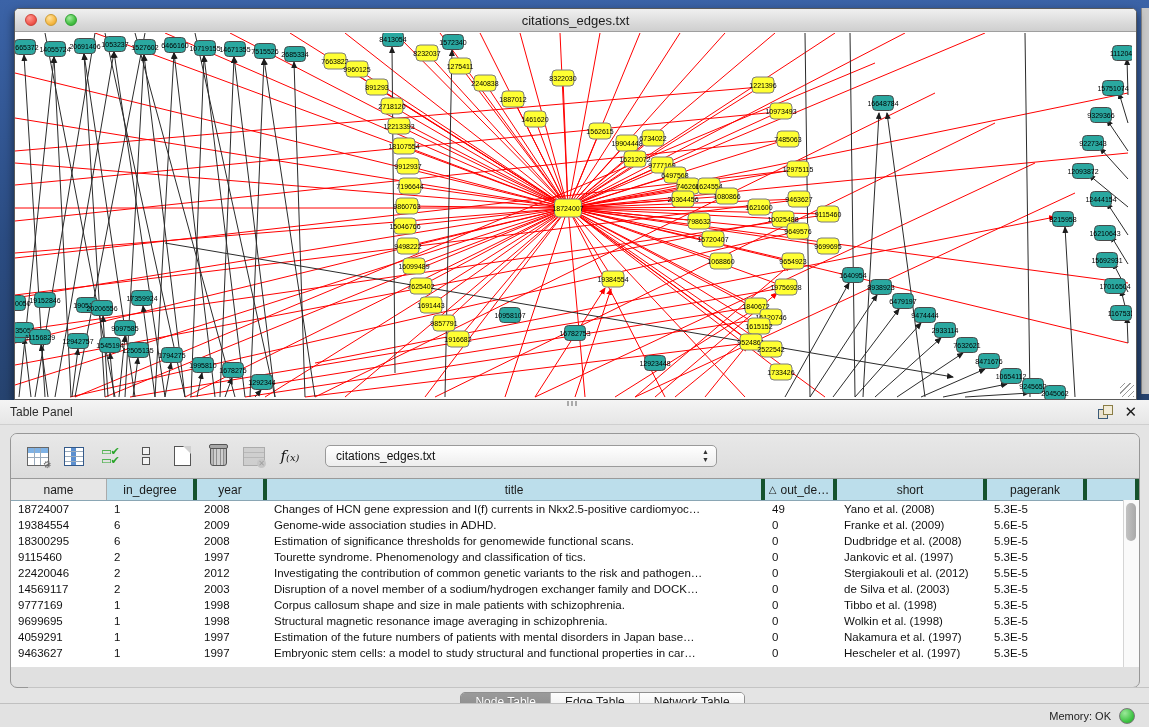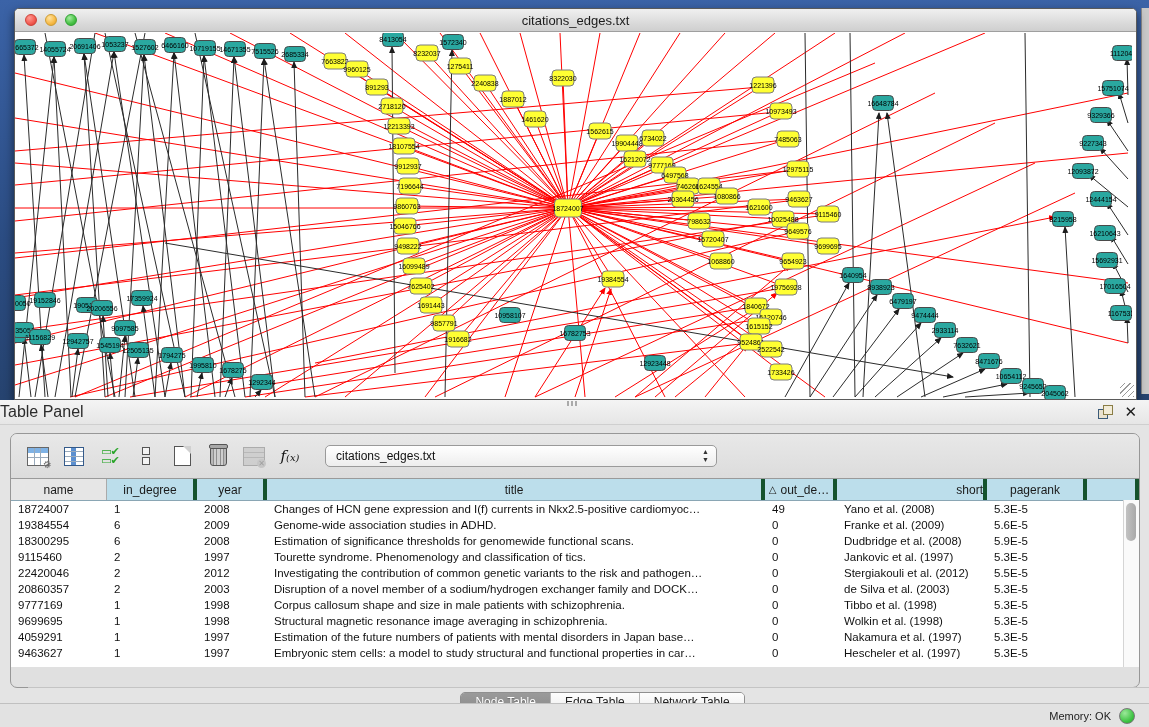--- a/index.html
+++ b/index.html
@@ -30,21 +30,21 @@
   .canvas svg{display:block;}
   .resize-grip{position:absolute;right:2px;bottom:2px;width:14px;height:14px;
      background:repeating-linear-gradient(135deg,transparent 0 3px,#9a9a9a 3px 4px);}
 
   
   .tpanel{position:absolute;left:0;top:400px;width:1149px;height:327px;background:#e4e4e4;}
   .phead{height:24px;background:linear-gradient(180deg,#f4f4f4,#e6e6e6);
          border-bottom:1px solid #cfcfcf;display:flex;align-items:center;position:relative;}
   .phead .grip{position:absolute;left:567px;top:1px;width:12px;height:5px;
          background:repeating-linear-gradient(90deg,#aaa 0 2px,transparent 2px 4px);}
-  .ptitle{font-size:16px;color:#2b2b2b;}
+  .ptitle{font-size:12px;color:#2b2b2b;margin-left:10px;}
   .phead-icons{margin-left:auto;display:flex;align-items:center;gap:12px;margin-right:12px;}
   .float-icon{position:relative;width:14px;height:14px;}
   .float-icon .sq1{position:absolute;left:0;top:4px;width:8px;height:8px;border:1.5px solid #3a5a78;background:#e9e2cf;}
   .float-icon .sq2{position:absolute;left:5px;top:0;width:8px;height:8px;border:1.5px solid #8a7d46;background:#f2ecd8;}
   .close-x{font-size:15px;font-weight:bold;color:#1a1a1a;line-height:14px;}
 
   .pbody{position:absolute;left:10px;top:33px;width:1128px;height:253px;
          border:1px solid #979797;border-radius:7px;background:#e0e0e0;overflow:hidden;}
   .toolbar{height:44px;display:flex;align-items:center;padding-left:12px;
            background:linear-gradient(180deg,#e8e8e8,#dcdcdc);}
@@ -82,21 +82,21 @@
   
   .grid{position:relative;background:#fff;border-top:1px solid #9a9a9a;height:188px;}
   .hrow{display:flex;height:21px;background:#bcdeeb;border-bottom:1px solid #8aa6b4;}
   .hcell{box-sizing:border-box;border-right:4px solid #14532d;font-size:12px;color:#1a1a1a;
          display:flex;align-items:center;justify-content:center;background:#bcdeeb;overflow:hidden;white-space:nowrap;}
   .hcell.first{background:#e6e6e6;border-right:1px solid #aaa;}
   .hcell .tri{font-size:10px;margin-right:4px;color:#222;}
   .trow{display:flex;height:16px;font-size:11.5px;color:#111;}
   .tcell{box-sizing:border-box;padding-left:7px;overflow:hidden;white-space:nowrap;
          text-overflow:clip;line-height:16px;}
-  .c0{width:96px;} .c1{width:90px;} .c2{width:70px;} .c3{width:498px;} .c4{width:72px;} .c5{width:150px;justify-content:flex-end;} .c6{width:100px;} .c7{flex:1;}
+  .c0{width:96px;} .c1{width:90px;} .c2{width:70px;} .c3{width:498px;} .c4{width:72px;} .c5{width:150px;} .c6{width:100px;} .c7{flex:1;}
   .vscroll{position:absolute;right:0;top:21px;bottom:0;width:15px;background:#fafafa;border-left:1px solid #d5d5d5;}
   .vthumb{position:absolute;left:2px;top:3px;width:10px;height:38px;border-radius:6px;
           background:linear-gradient(90deg,#c2c2c2,#a9a9a9);}
 
   
   .tabbar{height:28px;display:flex;justify-content:center;align-items:center;border-top:1px solid #c4c4c4;margin-top:0px;background:#e4e4e4;margin-left:28px;}
   .seg{display:flex;border:1px solid #8f8f8f;border-radius:5px;overflow:hidden;height:19px;
        box-shadow:0 1px 0 rgba(255,255,255,.7);}
   .seg .tab{padding:0 14px;font-size:12px;display:flex;align-items:center;background:linear-gradient(180deg,#fdfdfd,#ededed);
        color:#222;border-right:1px solid #b5b5b5;}
@@ -662,21 +662,21 @@
           <div class="trow">
             <div class="tcell c0">22420046</div>
             <div class="tcell c1">2</div>
             <div class="tcell c2">2012</div>
             <div class="tcell c3">Investigating the contribution of common genetic variants to the risk and pathogen…</div>
             <div class="tcell c4">0</div>
             <div class="tcell c5">Stergiakouli et al. (2012)</div>
             <div class="tcell c6">5.5E-5</div>
           </div>
           <div class="trow">
-            <div class="tcell c0">20860357</div>
+            <div class="tcell c0">14569117</div>
             <div class="tcell c1">2</div>
             <div class="tcell c2">2003</div>
             <div class="tcell c3">Disruption of a novel member of a sodium/hydrogen exchanger family and DOCK…</div>
             <div class="tcell c4">0</div>
             <div class="tcell c5">de Silva et al. (2003)</div>
             <div class="tcell c6">5.3E-5</div>
           </div>
           <div class="trow">
             <div class="tcell c0">9777169</div>
             <div class="tcell c1">1</div>

